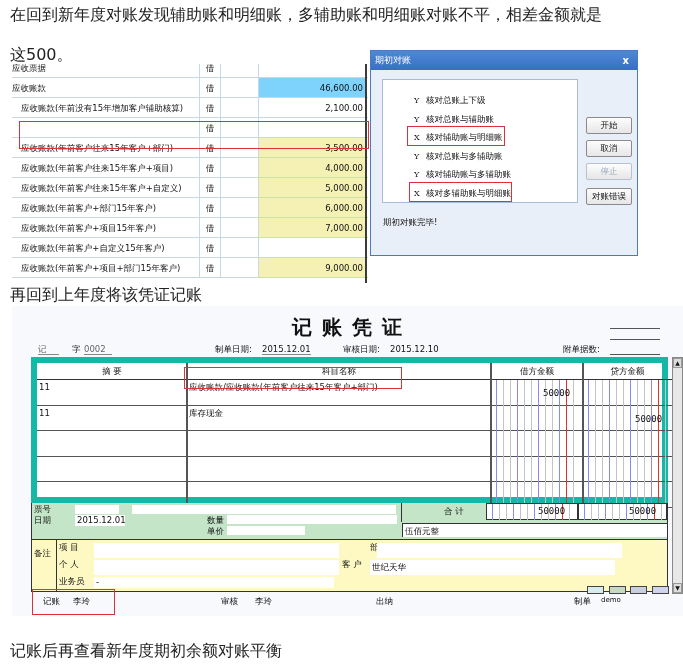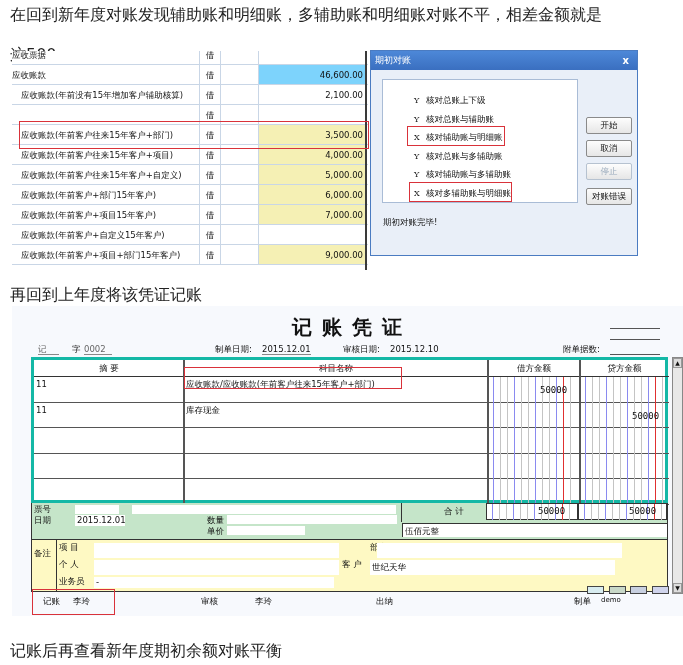--- a/index.html
+++ b/index.html
@@ -4,21 +4,21 @@
 <style>
   * { box-sizing: border-box; margin: 0; padding: 0; }
   body { width: 683px; height: 665px; background: #fff; font-family: "DejaVu Sans", "Liberation Sans", sans-serif; position: relative; overflow: hidden; color: #111; }
   .para { position: absolute; left: 10px; font-size: 16px; line-height: 26px; color: #222; white-space: nowrap; }
   #p1 { top: 2px; width: 680px; }
   #p1b { top: 42px; }
   #p2 { top: 282px; }
   #p3 { top: 638px; }
 
   
-  #bal { position: absolute; left: 12px; top: 51px; width: 356px; height: 219px; background: #fff; overflow: hidden; font-family: "DejaVu Sans", sans-serif; }
+  #bal { position: absolute; left: 12px; top: 64px; width: 356px; height: 219px; background: #fff; overflow: hidden; font-family: "DejaVu Sans", sans-serif; }
   #bal .row { position: absolute; left: 0; width: 356px; height: 20px; border-bottom: 1px solid #c9d6e6; font-size: 8.5px; }
   #bal .c-name { position: absolute; left: 0; top: 0; width: 178px; height: 100%; line-height: 20px; padding-left: 9px; white-space: nowrap; overflow: hidden; }
   #bal .c-name.top { padding-left: 0; }
   #bal .c-dir { position: absolute; left: 187px; top: 0; width: 22px; height: 100%; line-height: 20px; text-align: center; border-left: 1px solid #c9d6e6; border-right: 1px solid #c9d6e6; }
   #bal .c-blank { position: absolute; left: 209px; top: 0; width: 38px; height: 100%; border-right: 1px solid #c9d6e6; }
   #bal .c-amt { position: absolute; left: 247px; top: 0; width: 107px; height: 100%; line-height: 20px; text-align: right; padding-right: 3px; }
   #bal .c-amt.gray { background: #7dd3fc; }
   #bal .c-amt.yellow { background: #f5f0b4; }
   #bal .c-amt.lightblue { background: #eef3fb; }
   #bal .vline { position: absolute; right: 1px; top: 0; width: 2px; height: 219px; background: #3a3a3a; }
@@ -34,21 +34,21 @@
   #dlg .btn { position: absolute; left: 215px; width: 46px; height: 17px; background: linear-gradient(#fdfdfd, #e6e6e6); border: 1px solid #8a8a8a; border-radius: 2px; font-size: 8.5px; text-align: center; line-height: 15px; cursor: pointer; }
   #dlg .btn.disabled { color: #99aabb; border-color: #b6c2d0; }
   #dlg .status { position: absolute; left: 12px; top: 166px; font-size: 8.5px; }
 
   
   #vch { position: absolute; left: 12px; top: 306px; width: 671px; height: 310px; background: #f7f9fd; font-family: "DejaVu Sans", sans-serif; }
   #vch .title { position: absolute; left: 280px; top: 8px; font-size: 20px; font-family: "DejaVu Serif", serif; font-weight: bold; letter-spacing: 10px; }
   #vch .hline { position: absolute; height: 1px; background: #555; }
   #vch .meta { position: absolute; top: 38px; font-size: 8.5px; white-space: nowrap; }
   #vch .meta u { text-decoration: none; border-bottom: 1px solid #888; }
-  #grid { position: absolute; left: 19px; top: 51px; width: 637px; height: 146px; border: 3px solid #14b8a6; background: #fff; }
+  #grid { position: absolute; left: 19px; top: 51px; width: 637px; height: 146px; border: 6px solid #14b8a6; background: #fff; }
   #grid .hdr { position: absolute; top: 0; height: 17px; font-size: 8.5px; line-height: 17px; text-align: center; border-bottom: 1px solid #333; }
   #grid .r { position: absolute; left: 0; width: 635px; border-bottom: 1.5px solid #555; }
   #grid .cell { position: absolute; font-size: 8.5px; white-space: nowrap; }
   #grid .vsep { position: absolute; top: 0; width: 1.5px; height: 146px; background: #555; }
   .amt-col { position: absolute; overflow: hidden; }
   .amt-val { position: absolute; font-family: "DejaVu Sans Mono", monospace; font-size: 9px; background: transparent; }
   #sum { position: absolute; left: 19px; top: 197px; width: 637px; height: 36px; background: #c5e5c9; border-left: 1px solid #333; border-right: 1px solid #333; }
   #notes { position: absolute; left: 19px; top: 233px; width: 637px; height: 53px; background: #fef9c3; border: 1px solid #333; }
   .field { position: absolute; background: #fff; height: 14px; font-size: 8.5px; line-height: 14px; padding-left: 2px; }
   .lbl { position: absolute; font-size: 8.5px; white-space: nowrap; }
@@ -403,21 +403,21 @@
     <div class="field" style="left:338px;top:20px;width:245px;height:15px;">世纪天华</div>
   </div>
   <div class="ico" style="left:575px;top:280px;"></div>
   <div class="ico" style="left:597px;top:280px;background:#c8d8c8;"></div>
   <div class="ico" style="left:618px;top:280px;background:#c8d0e0;"></div>
   <div class="ico" style="left:640px;top:280px;background:#d0d4ec;"></div>
 
   <div id="sign">
     <span style="left:12px;">记账</span>
     <span style="left:42px;">李玲</span>
-    <span style="left:170px;">审核</span>
+    <span style="left:190px;">审核</span>
     <span style="left:224px;">李玲</span>
     <span style="left:345px;">出纳</span>
     <span style="left:543px;">制单</span>
     <span style="left:570px;font-size:7px;">demo</span>
   </div>
 
   <div id="scroll">
     <div class="arr" style="top:0;">▲</div>
     <div class="arr" style="bottom:0;">▼</div>
   </div>

